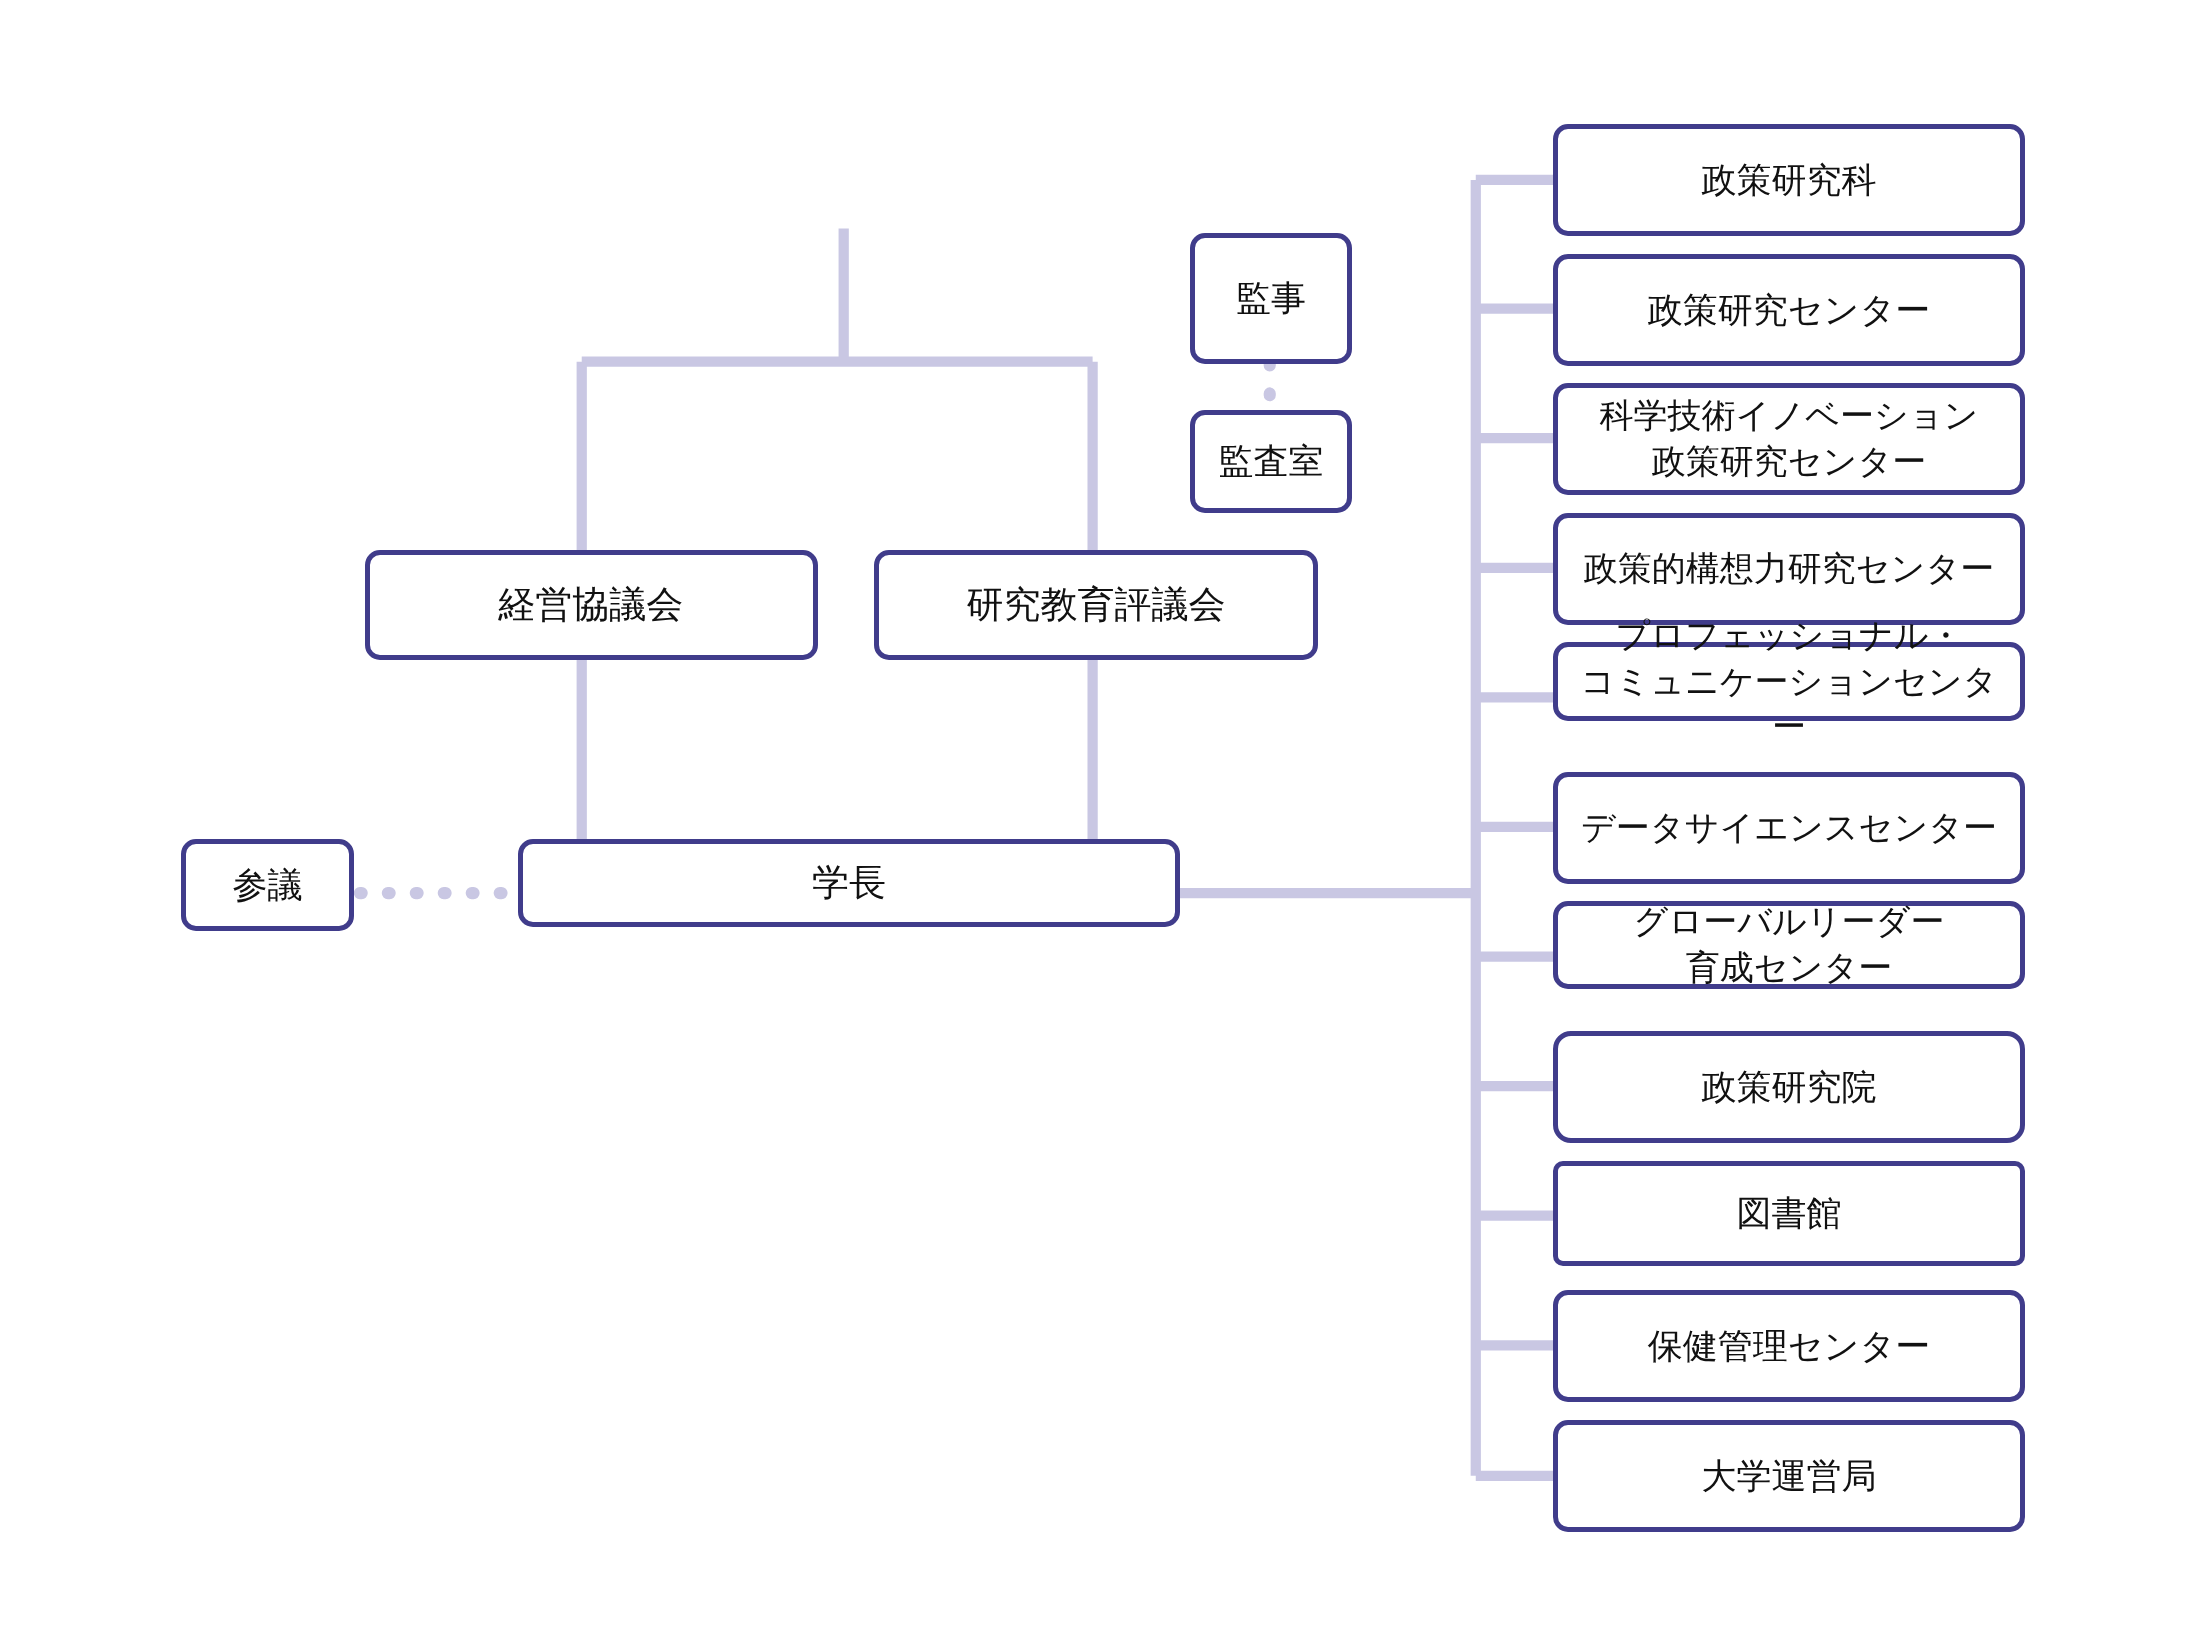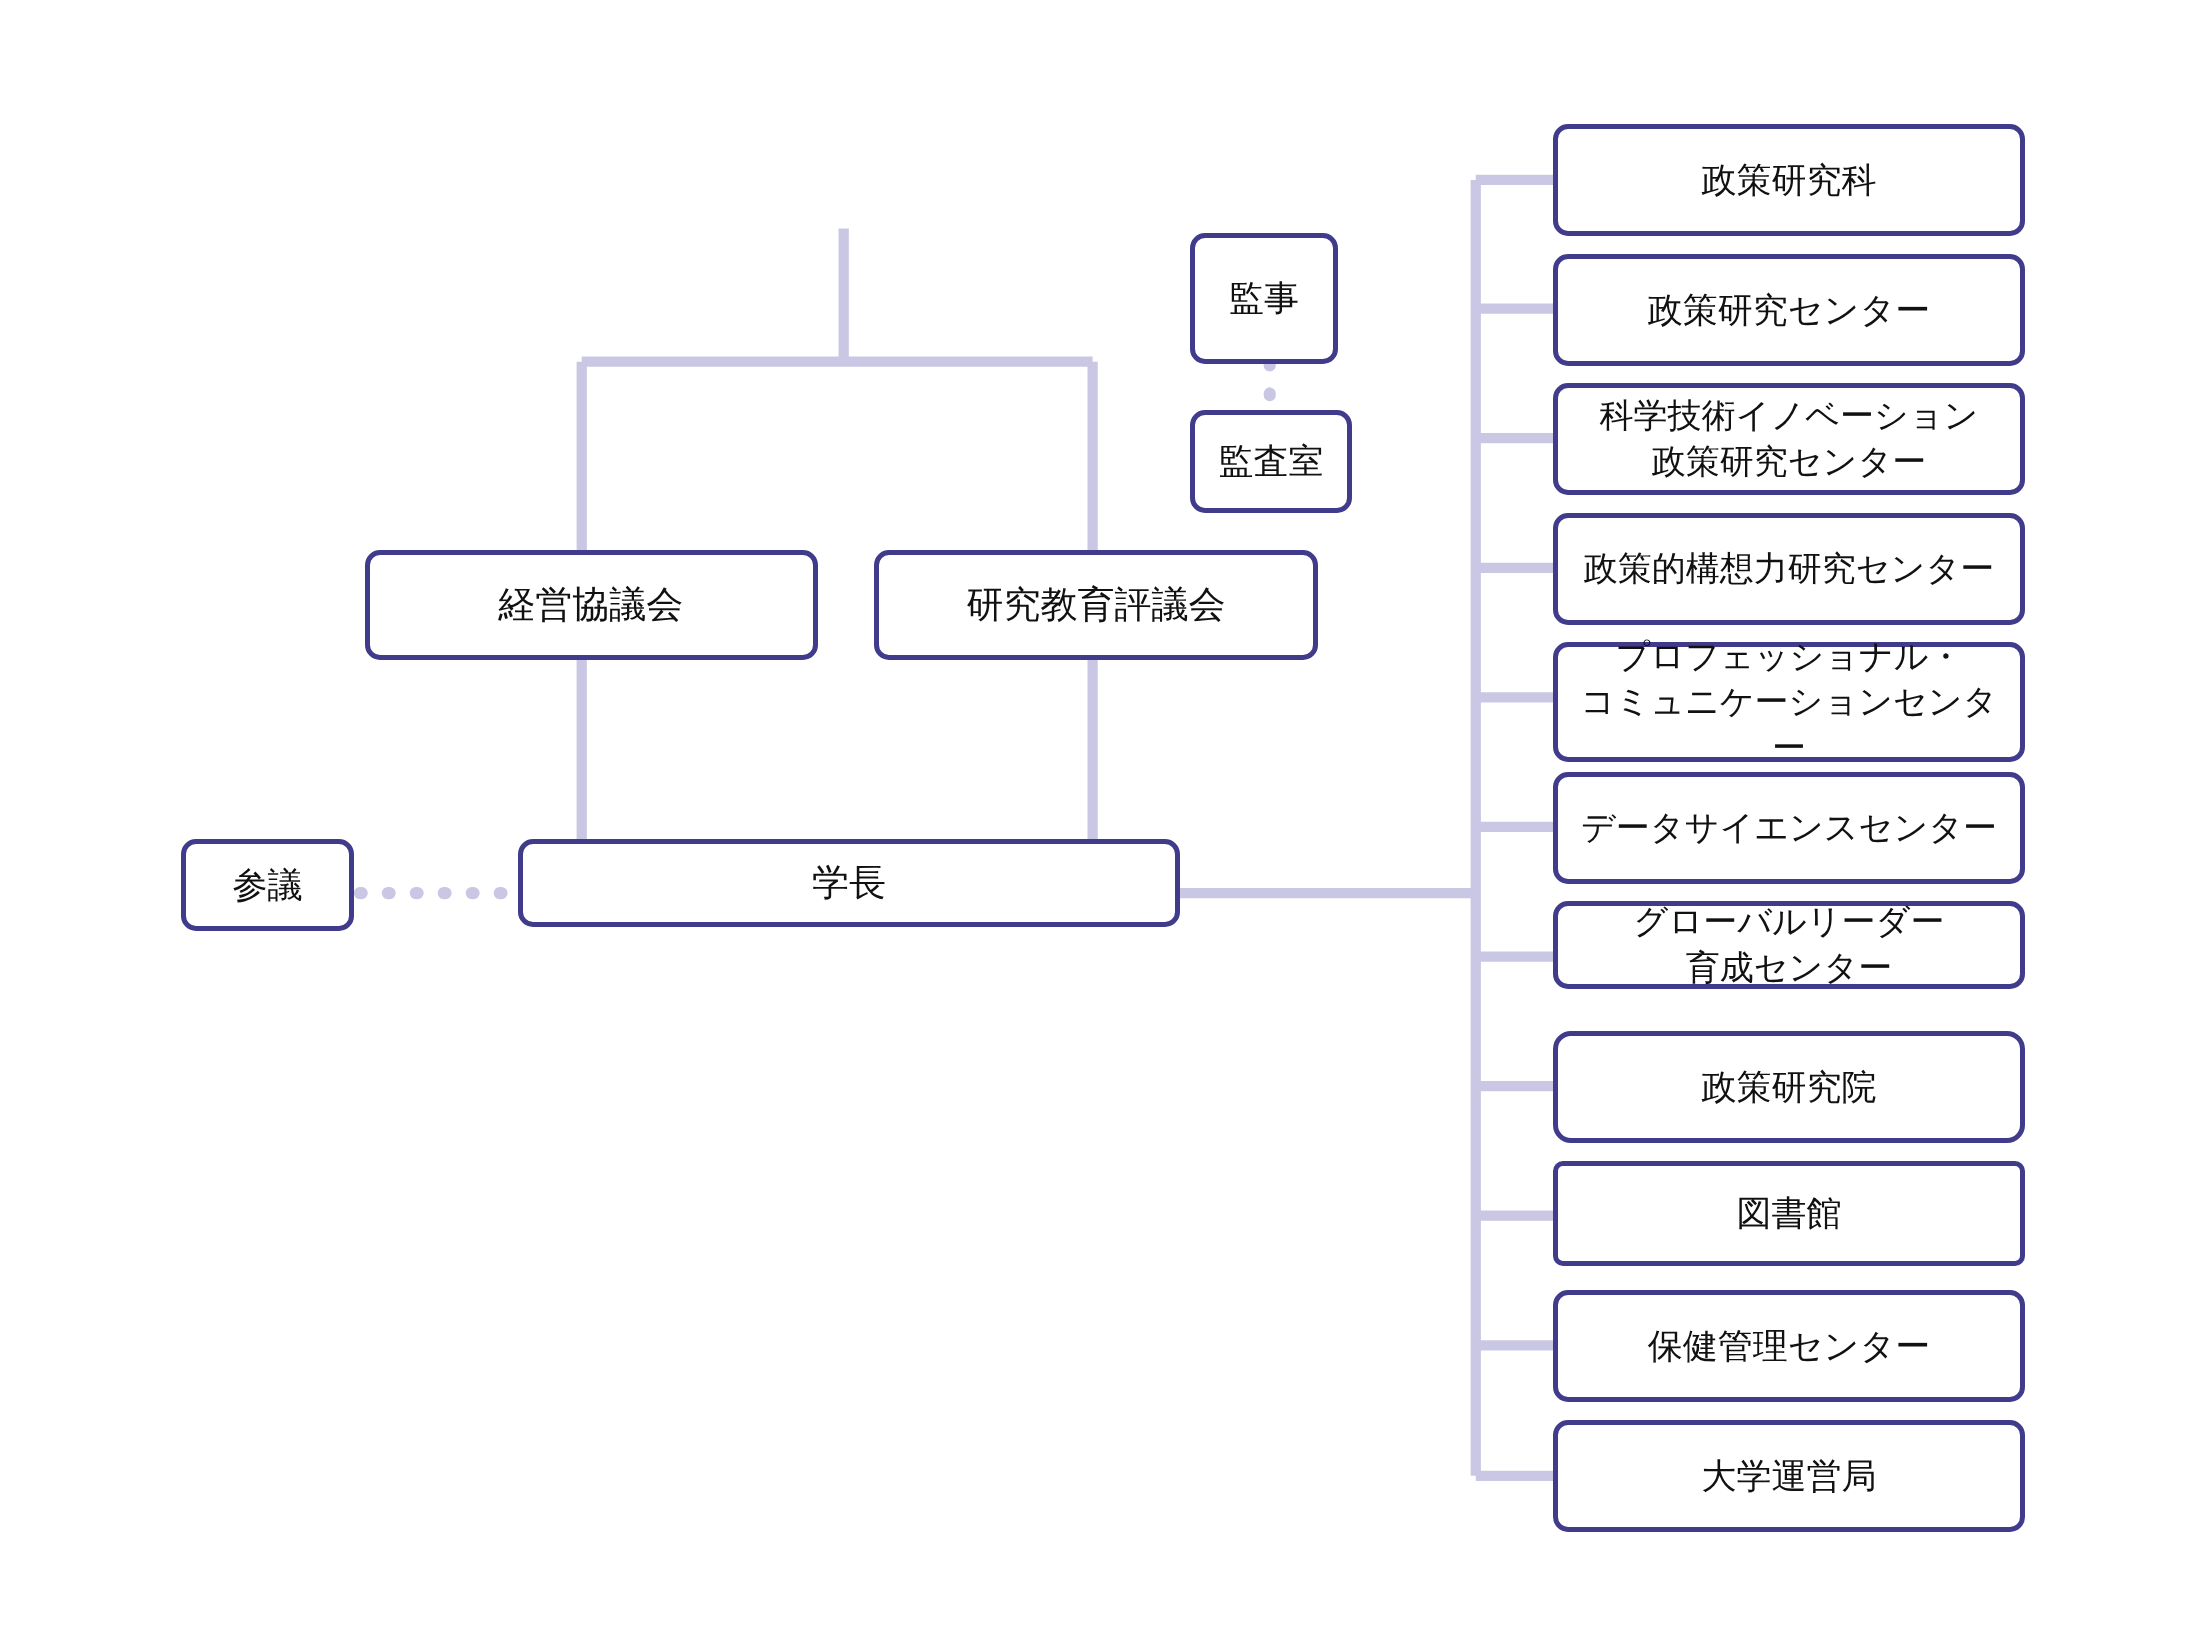--- a/index.html
+++ b/index.html
@@ -81,21 +81,21 @@
     </g>
     <g stroke="#c9c7e3" stroke-width="13" fill="none" stroke-linecap="round">
 
       <line x1="386" y1="958" x2="552" y2="958" stroke-dasharray="2 28"></line>
 
       <line x1="1362" y1="390" x2="1362" y2="452" stroke-dasharray="2 30"></line>
     </g>
   </svg>
 
 
-  <div class="node" style="left:1190px; top:233px; width:148px; height:131px;">
+  <div class="node" style="left:1190px; top:233px; width:162px; height:131px;">
     <span class="label fs-md">監事</span>
   </div>
 
   <div class="node" style="left:1190px; top:410px; width:162px; height:103px;">
     <span class="label fs-md">監査室</span>
   </div>
 
   <div class="node" style="left:365px; top:550px; width:453px; height:110px;padding-left:8px;">
     <span class="label fs-lg">経営協議会</span>
   </div>
@@ -122,21 +122,21 @@
 
   <div class="node" style="left:1553px; top:383px; width:472px; height:112px;">
     <span class="label fs-sm">科学技術イノベーション
 政策研究センター</span>
   </div>
 
   <div class="node" style="left:1553px; top:513px; width:472px; height:112px;">
     <span class="label fs-sm">政策的構想力研究センター</span>
   </div>
 
-  <div class="node" style="left:1553px; top:642px; width:472px; height:120px;">
+  <div class="node" style="left:1553px; top:642px; width:472px; height:79px;">
     <span class="label fs-sm">プロフェッショナル・
 コミュニケーションセンター</span>
   </div>
 
   <div class="node" style="left:1553px; top:772px; width:472px; height:112px;">
     <span class="label fs-sm">データサイエンスセンター</span>
   </div>
 
   <div class="node" style="left:1553px; top:901px; width:472px; height:88px;">
     <span class="label fs-sm">グローバルリーダー

